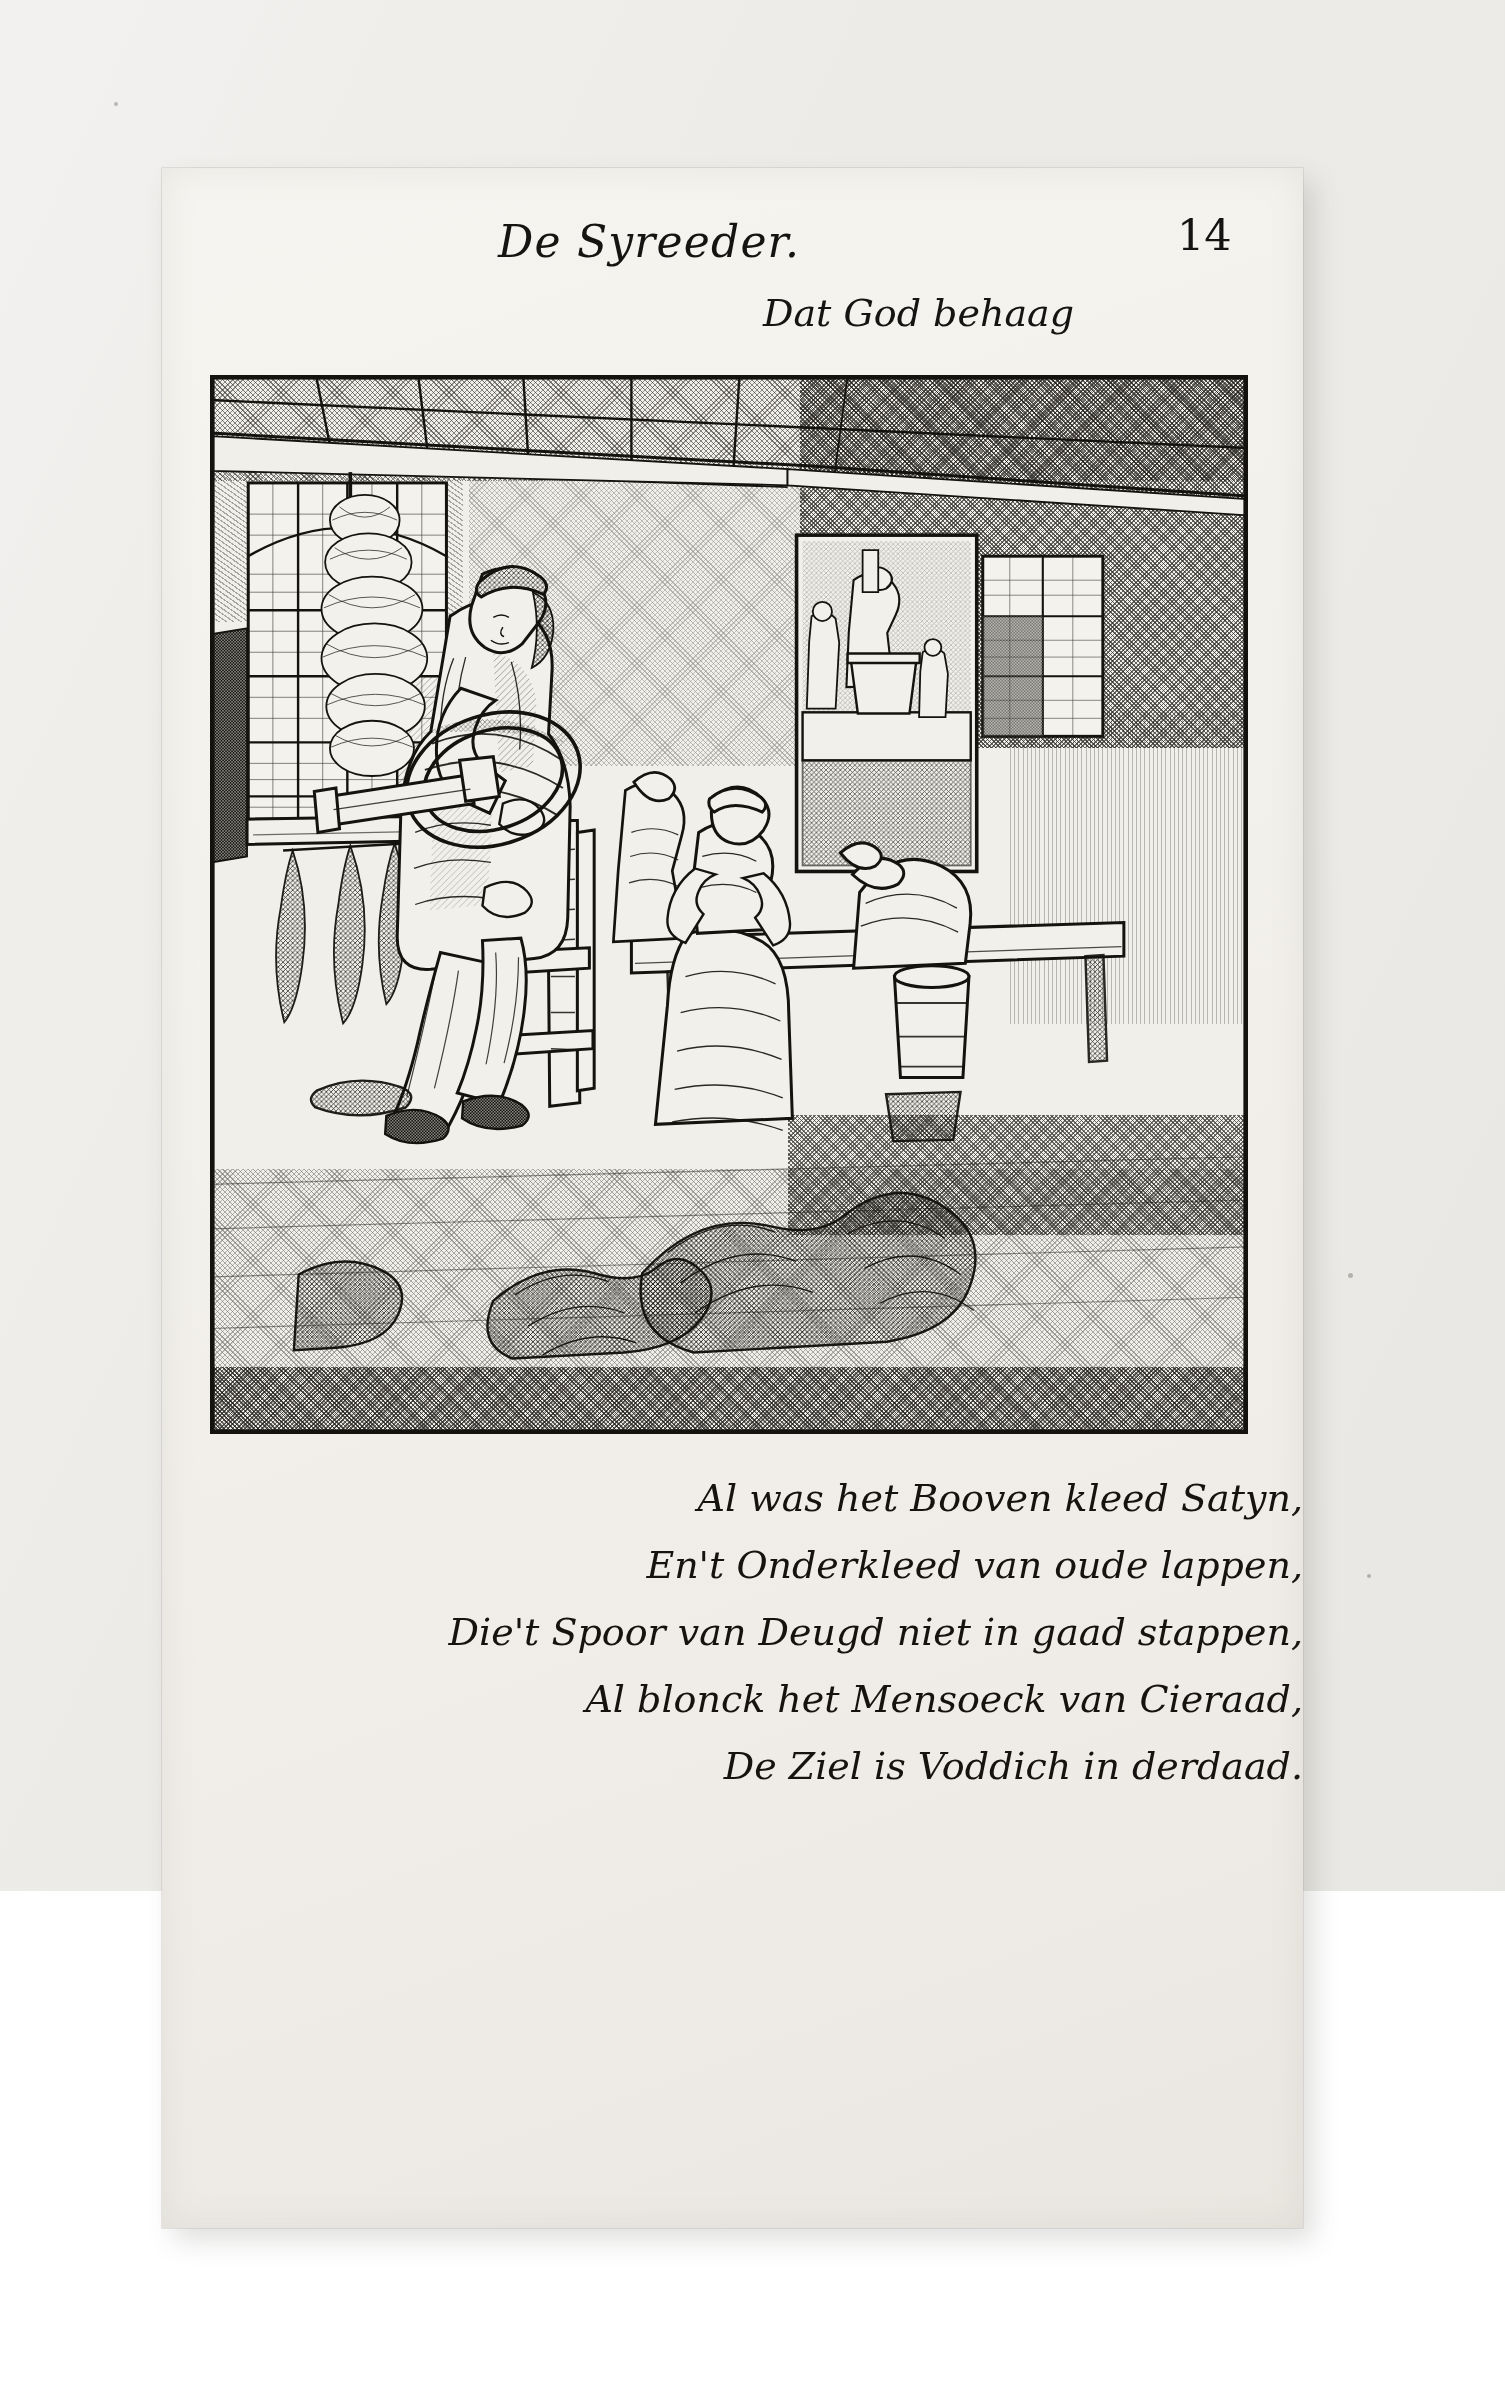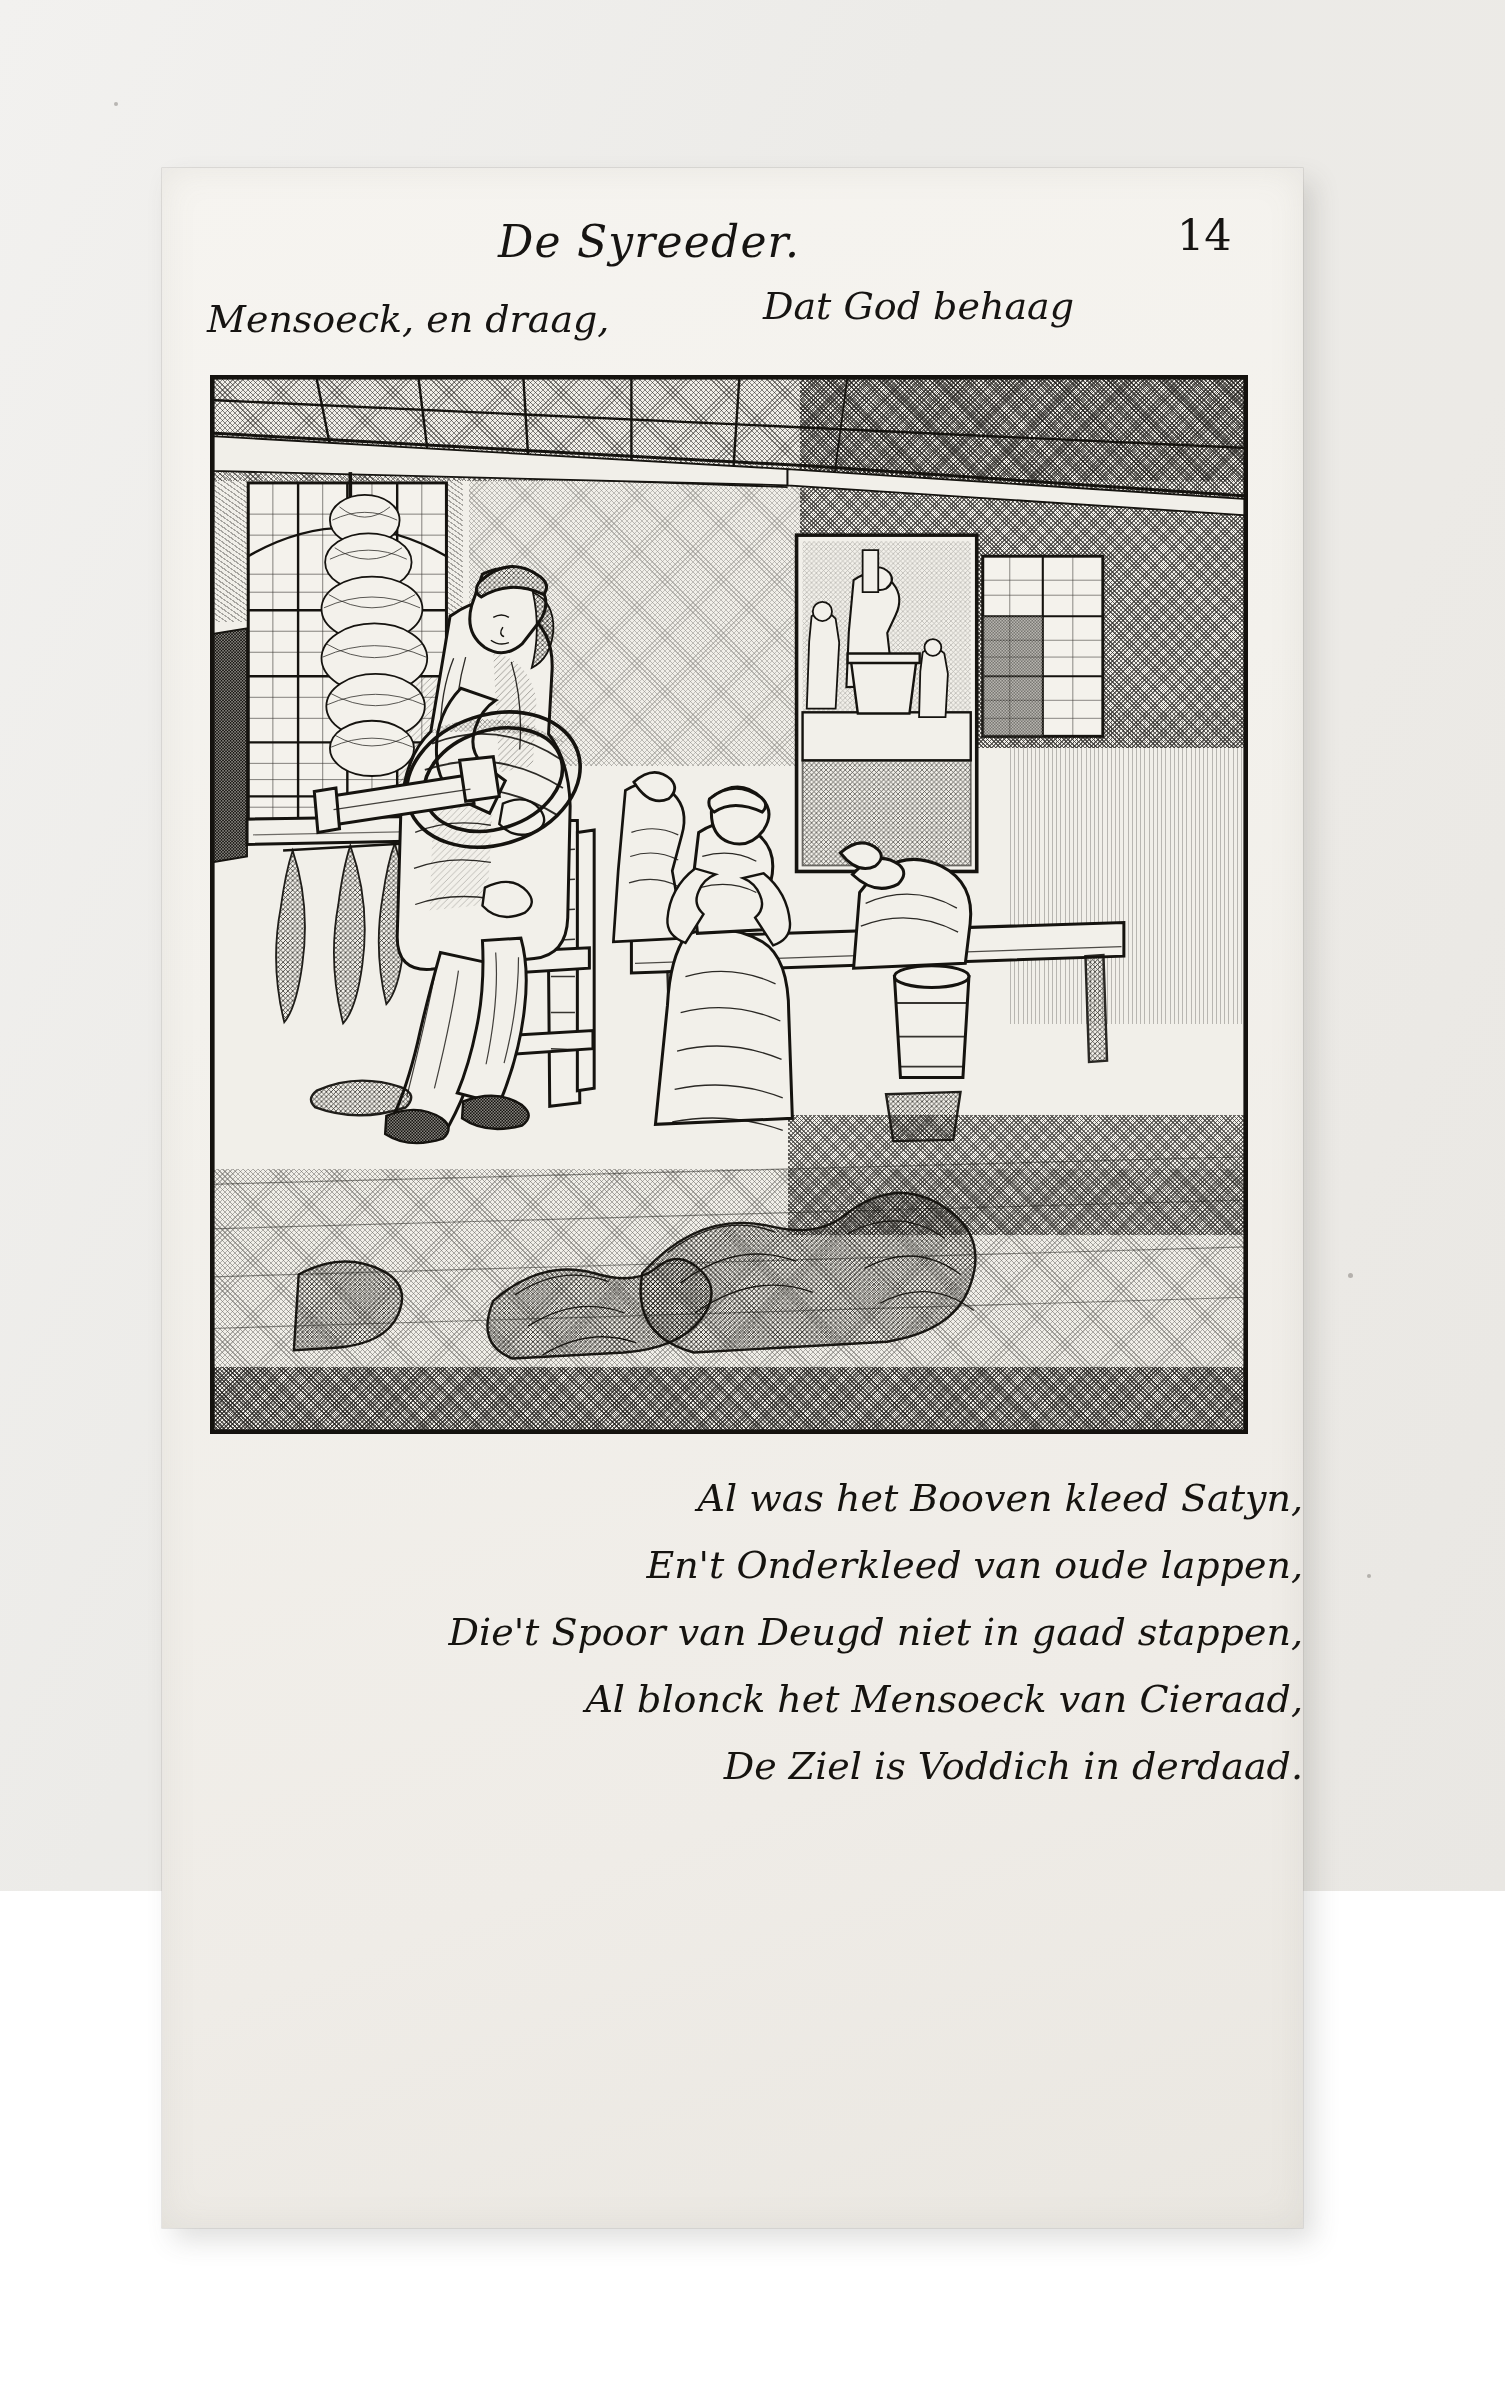--- a/index.html
+++ b/index.html
@@ -76,21 +76,21 @@
     font-size: 43px;
   }
   #motto-left {
     left: 45px;
     top: 129px;
     font-size: 38px;
     font-style: italic;
   }
   #motto-right {
     left: 601px;
-    top: 116px;
+    top: 123px;
     font-size: 38px;
     font-style: italic;
   }
 
   
   #engraving {
     position: absolute;
     left: 48px;
     top: 207px;
     width: 1036px;
@@ -159,21 +159,20 @@
   <div class="speck" style="left:1348px;top:1273px;width:5.4px;height:5.4px;"></div>
   <div class="speck" style="left:1367px;top:1574px;width:4.2px;height:4.2px;"></div>
   <div class="speck" style="left:643px;top:2216px;width:3.6px;height:3.6px;"></div>
 
   <div id="sheet">
 
     <div class="hdr" id="title">De Syreeder.</div>
 
     <div class="hdr" id="plate-number">14</div>
 
-    <div class="hdr" id="motto-left">Mensoeck, en draag,</div>
 
     <div class="hdr" id="motto-right">Dat God behaag</div>
 
     <div id="engraving">
 
       <div class="hatch xh" style="left:0;top:0;width:1036px;height:105px;opacity:.95;"></div>
 
       <div class="hatch fine" style="left:589px;top:0;width:447px;height:372px;opacity:.85;"></div>
 
       <div class="hatch dh" style="left:0;top:90px;width:252px;height:156px;opacity:.55;"></div>

